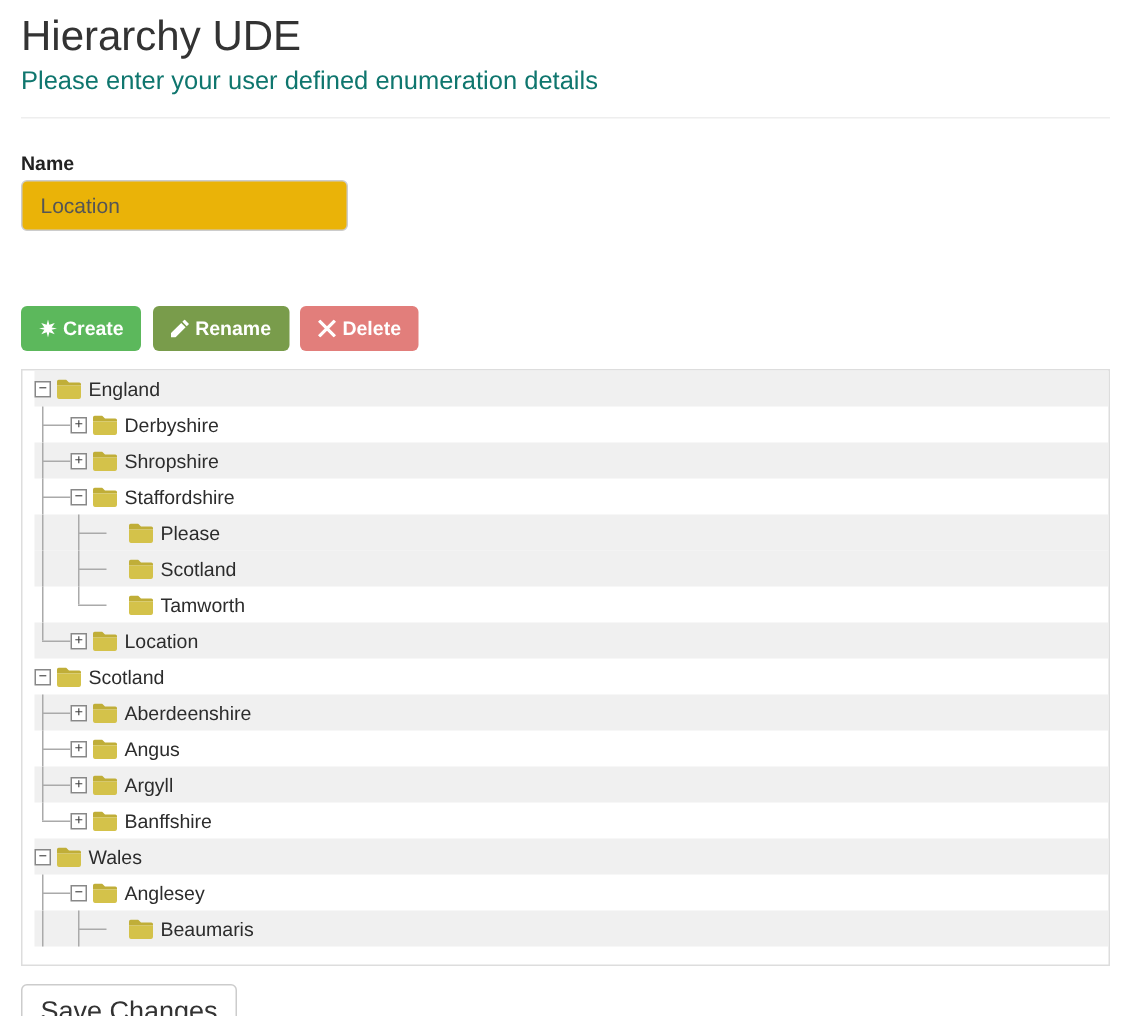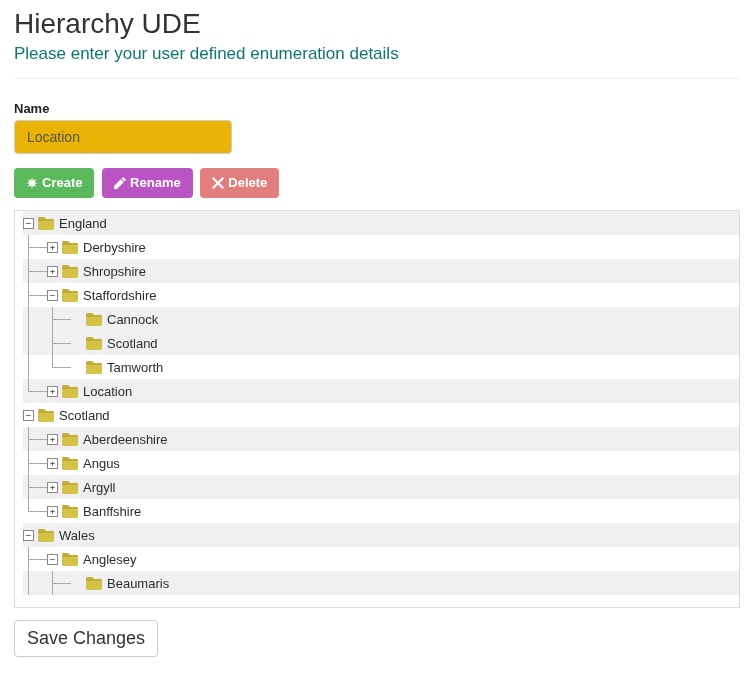--- a/index.html
+++ b/index.html
@@ -57,21 +57,21 @@
     font-size: 13px;
     font-weight: 700;
     color: #fff;
     border: none;
     border-radius: 4px;
     cursor: pointer;
     margin-right: 4px;
     line-height: 1.4;
   }
   .btn-create { background: #5cb85c; }
-  .btn-rename { background: #a21caf; opacity: 0.75; }
+  .btn-rename { background: #4d7c0f; opacity: 0.75; margin-top: 36px; }
   .btn-delete { background: #d9534f; opacity: 0.75; }
   .btn-icon { width: 12px; height: 12px; }
 
   .tree-wrap {
     border: 1px solid #ddd;
     height: 398px;
     overflow-y: scroll;
     background: #fff;
     position: relative;
   }
@@ -258,21 +258,21 @@
           </span>
           <span class="lcell">
             <span class="vline full"></span>
             <span class="hline"></span>
           </span>
           <span class="toggle-space"></span>
           <svg viewBox="0 0 16 13" class="folder">
   <path d="M0 2c0-1 0-2 2-2h4l2 2h6c1 0 2 0 2 1v1H0z" fill="#c0ae38"></path>
   <path d="M0 4h16v7c0 1 0 2-2 2H2c-2 0-2-1-2-2z" fill="#d4c24a"></path>
 </svg>
-          <span class="label">Cannock</span>
+          <span class="label">Please</span>
         </div>
       </li>
       <li>
         <div class="row alt">
           <span class="lcell">
             <span class="vline full"></span>
           </span>
           <span class="lcell">
             <span class="vline full"></span>
             <span class="hline"></span>

